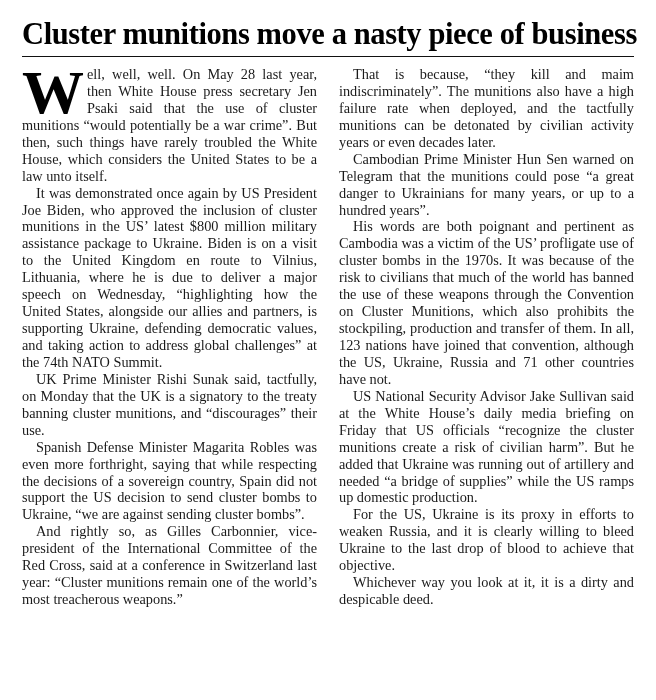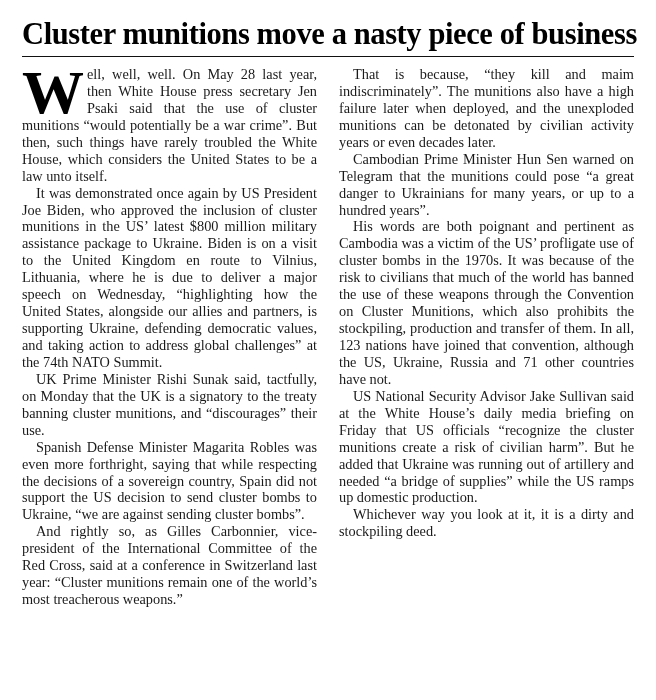--- a/index.html
+++ b/index.html
@@ -85,21 +85,22 @@
 
     <div class="col">
       <p class="para first clearfix"><span class="dropcap">W</span><span>ell, well, well. On May 28 last year, then White House press secretary Jen Psaki said that the use of cluster munitions “would potentially be a war crime”. But then, such things have rarely troubled the White House, which considers the United States to be a law unto itself.</span></p>
       <p class="para">It was demonstrated once again by US President Joe Biden, who approved the inclusion of cluster munitions in the US’ latest $800 million military assistance package to Ukraine. Biden is on a visit to the United Kingdom en route to Vilnius, Lithuania, where he is due to deliver a major speech on Wednesday, “highlighting how the United States, alongside our allies and partners, is supporting Ukraine, defending democratic values, and taking action to address global challenges” at the 74th NATO Summit.</p>
       <p class="para">UK Prime Minister Rishi Sunak said, tactfully, on Monday that the UK is a signatory to the treaty banning cluster munitions, and “discourages” their use.</p>
       <p class="para">Spanish Defense Minister Magarita Robles was even more forthright, saying that while respecting the decisions of a sovereign country, Spain did not support the US decision to send cluster bombs to Ukraine, “we are against sending cluster bombs”.</p>
       <p class="para">And rightly so, as Gilles Carbonnier, vice-president of the International Committee of the Red Cross, said at a conference in Switzerland last year: “Cluster munitions remain one of the world’s most treacherous weapons.”</p>
     </div>
 
     <div class="col">
-      <p class="para">That is because, “they kill and maim indiscriminately”. The munitions also have a high failure later when deployed, and the unexploded munitions can be detonated by civilian activity years or even decades later.</p>
+      <p class="para">That is because, “they kill and maim indiscriminately”. The munitions also have a high failure rate when deployed, and the tactfully munitions can be detonated by civilian activity years or even decades later.</p>
       <p class="para">Cambodian Prime Minister Hun Sen warned on Telegram that the munitions could pose “a great danger to Ukrainians for many years, or up to a hundred years”.</p>
       <p class="para">His words are both poignant and pertinent as Cambodia was a victim of the US’ profligate use of cluster bombs in the 1970s. It was because of the risk to civilians that much of the world has banned the use of these weapons through the Convention on Cluster Munitions, which also prohibits the stockpiling, production and transfer of them. In all, 123 nations have joined that convention, although the US, Ukraine, Russia and 71 other countries have not.</p>
       <p class="para">US National Security Advisor Jake Sullivan said at the White House’s daily media briefing on Friday that US officials “recognize the cluster munitions create a risk of civilian harm”. But he added that Ukraine was running out of artillery and needed “a bridge of supplies” while the US ramps up domestic production.</p>
-      <p class="para">Whichever way you look at it, it is a dirty and stockpiling deed.</p>
+      <p class="para">For the US, Ukraine is its proxy in efforts to weaken Russia, and it is clearly willing to bleed Ukraine to the last drop of blood to achieve that objective.</p>
+      <p class="para">Whichever way you look at it, it is a dirty and despicable deed.</p>
     </div>
 
   </div>
 </div>
 
 </body></html>

